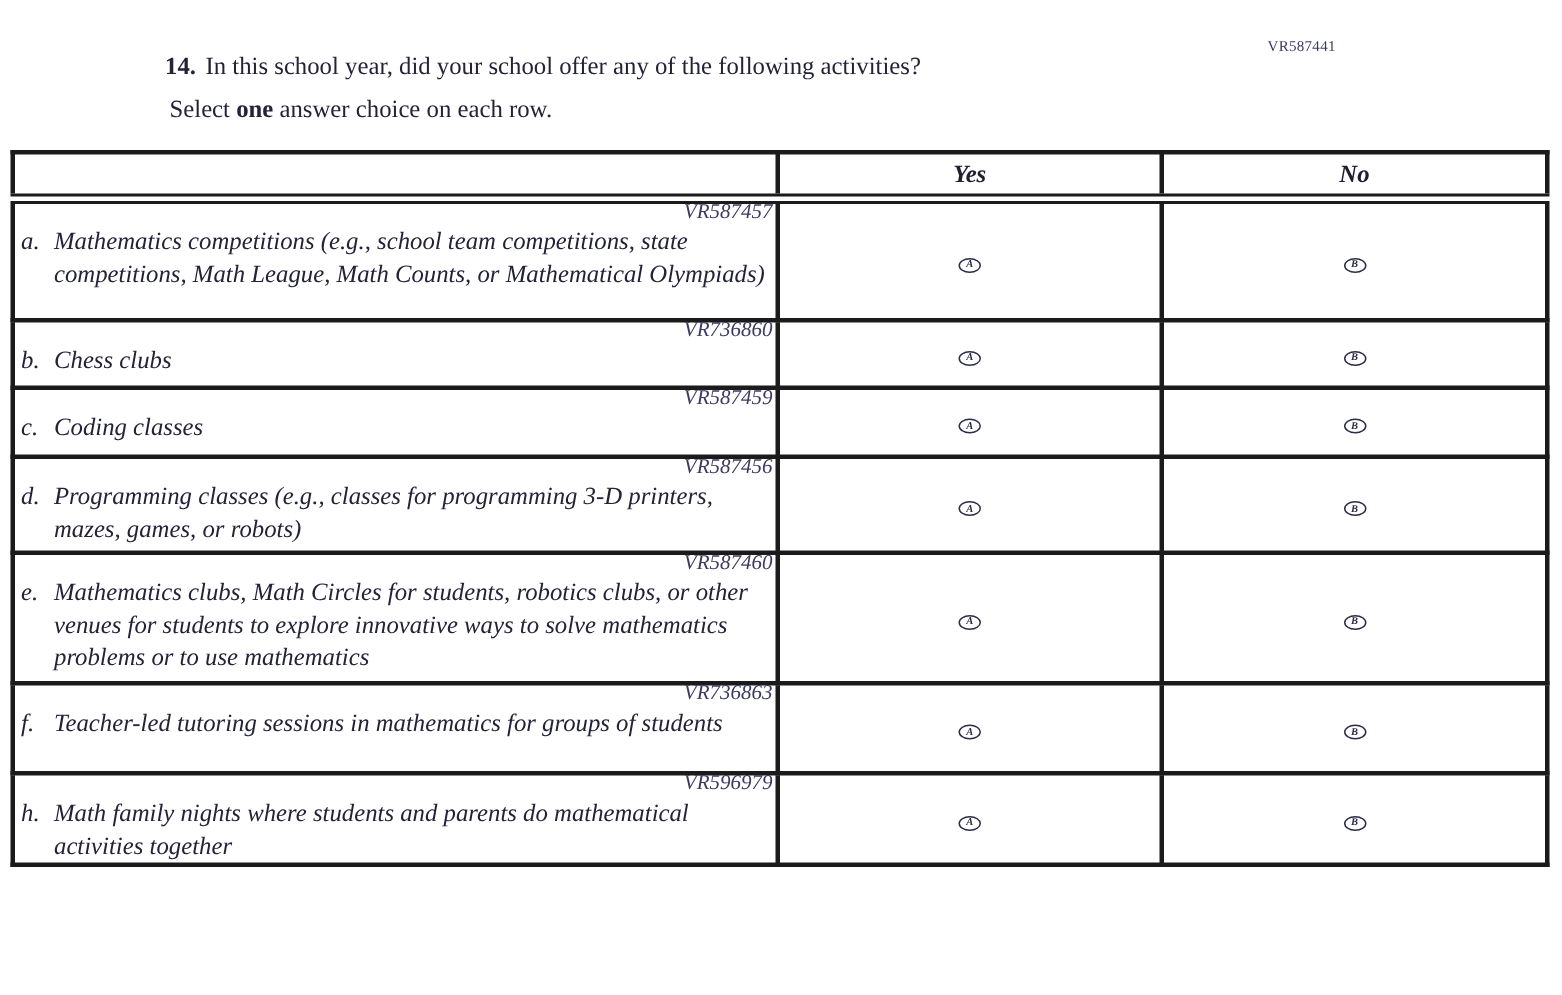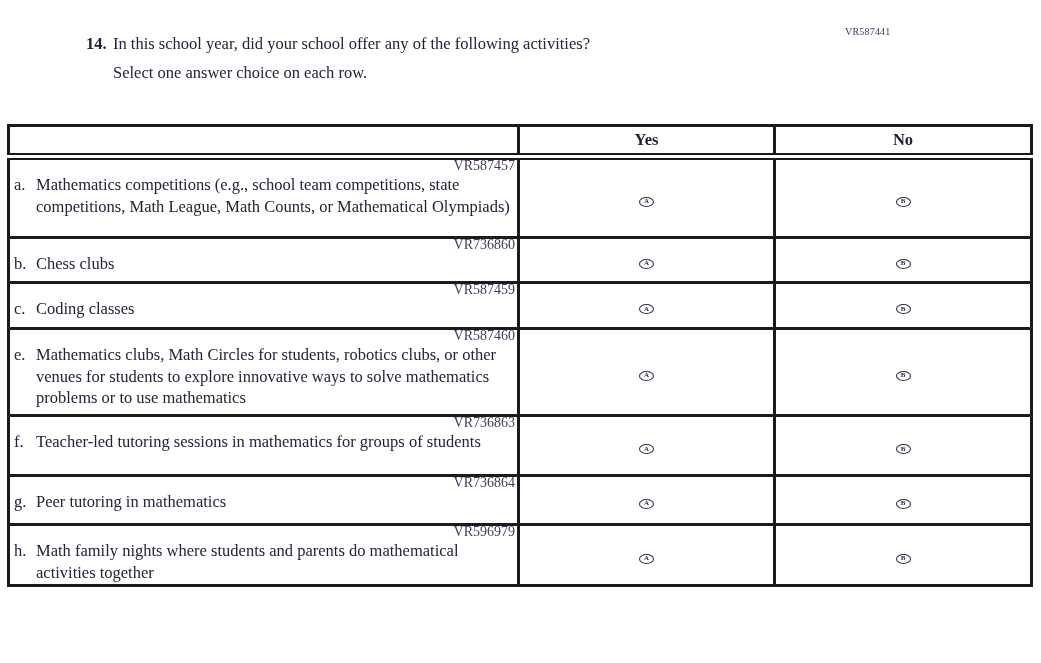--- a/index.html
+++ b/index.html
@@ -22,47 +22,49 @@
     position: absolute;
     left: 86px;
     top: 33px;
     width: 700px;
     font-size: 16.5px;
     line-height: 21px;
   }
   #question-line {
     display: flex;
     margin-bottom: 8px;
+    margin-left: 24px;
   }
   .q-number {
     font-weight: bold;
     width: 27px;
     flex: 0 0 27px;
   }
   #instruction-line {
     padding-left: 27px;
   }
-  .bold { font-weight: normal; }
+  .bold { font-weight: bold; }
 
   
   #page-vr {
     position: absolute;
     left: 845px;
     top: 26px;
     font-size: 10px;
     letter-spacing: 0.2px;
     color: #3b3b63;
   }
 
   
   #grid-wrap {
     position: absolute;
     left: 7px;
-    top: 124px;
+    top: 100px;
     width: 897px;
+    font-style: italic;
   }
   table#grid {
     width: 100%;
     border-collapse: collapse;
     table-layout: fixed;
   }
   #grid th, #grid td {
     border: 3px solid #1b1b1b;
     padding: 0;
   }
@@ -180,40 +182,40 @@
             <td class="bubble-cell"><span class="bubble">B</span></td>
           </tr>
           <tr class="r2">
             <td class="item-cell">
               <div class="vr">VR587459</div>
               <div class="item"><span class="letter">c.</span>Coding classes</div>
             </td>
             <td class="bubble-cell"><span class="bubble">A</span></td>
             <td class="bubble-cell"><span class="bubble">B</span></td>
           </tr>
+          <tr class="r3">
+            <td class="item-cell">
+              <div class="vr">VR587456</div>
+              <div class="item"><span class="letter">d.</span>Programming classes (e.g., classes for programming 3-D printers, mazes, games, or robots)</div>
+            </td>
+            <td class="bubble-cell"><span class="bubble">A</span></td>
+            <td class="bubble-cell"><span class="bubble">B</span></td>
+          </tr>
           <tr class="r4">
             <td class="item-cell">
               <div class="vr">VR587460</div>
               <div class="item"><span class="letter">e.</span>Mathematics clubs, Math Circles for students, robotics clubs, or other venues for students to explore innovative ways to solve mathematics problems or to use mathematics</div>
             </td>
             <td class="bubble-cell"><span class="bubble">A</span></td>
             <td class="bubble-cell"><span class="bubble">B</span></td>
           </tr>
           <tr class="r5">
             <td class="item-cell">
               <div class="vr">VR736863</div>
               <div class="item"><span class="letter">f.</span>Teacher-led tutoring sessions in mathematics for groups of students</div>
-            </td>
-            <td class="bubble-cell"><span class="bubble">A</span></td>
-            <td class="bubble-cell"><span class="bubble">B</span></td>
-          </tr>
-          <tr class="r6">
-            <td class="item-cell">
-              <div class="vr">VR736864</div>
-              <div class="item"><span class="letter">g.</span>Peer tutoring in mathematics</div>
             </td>
             <td class="bubble-cell"><span class="bubble">A</span></td>
             <td class="bubble-cell"><span class="bubble">B</span></td>
           </tr>
           <tr class="r7">
             <td class="item-cell">
               <div class="vr">VR596979</div>
               <div class="item"><span class="letter">h.</span>Math family nights where students and parents do mathematical activities together</div>
             </td>
             <td class="bubble-cell"><span class="bubble">A</span></td>

